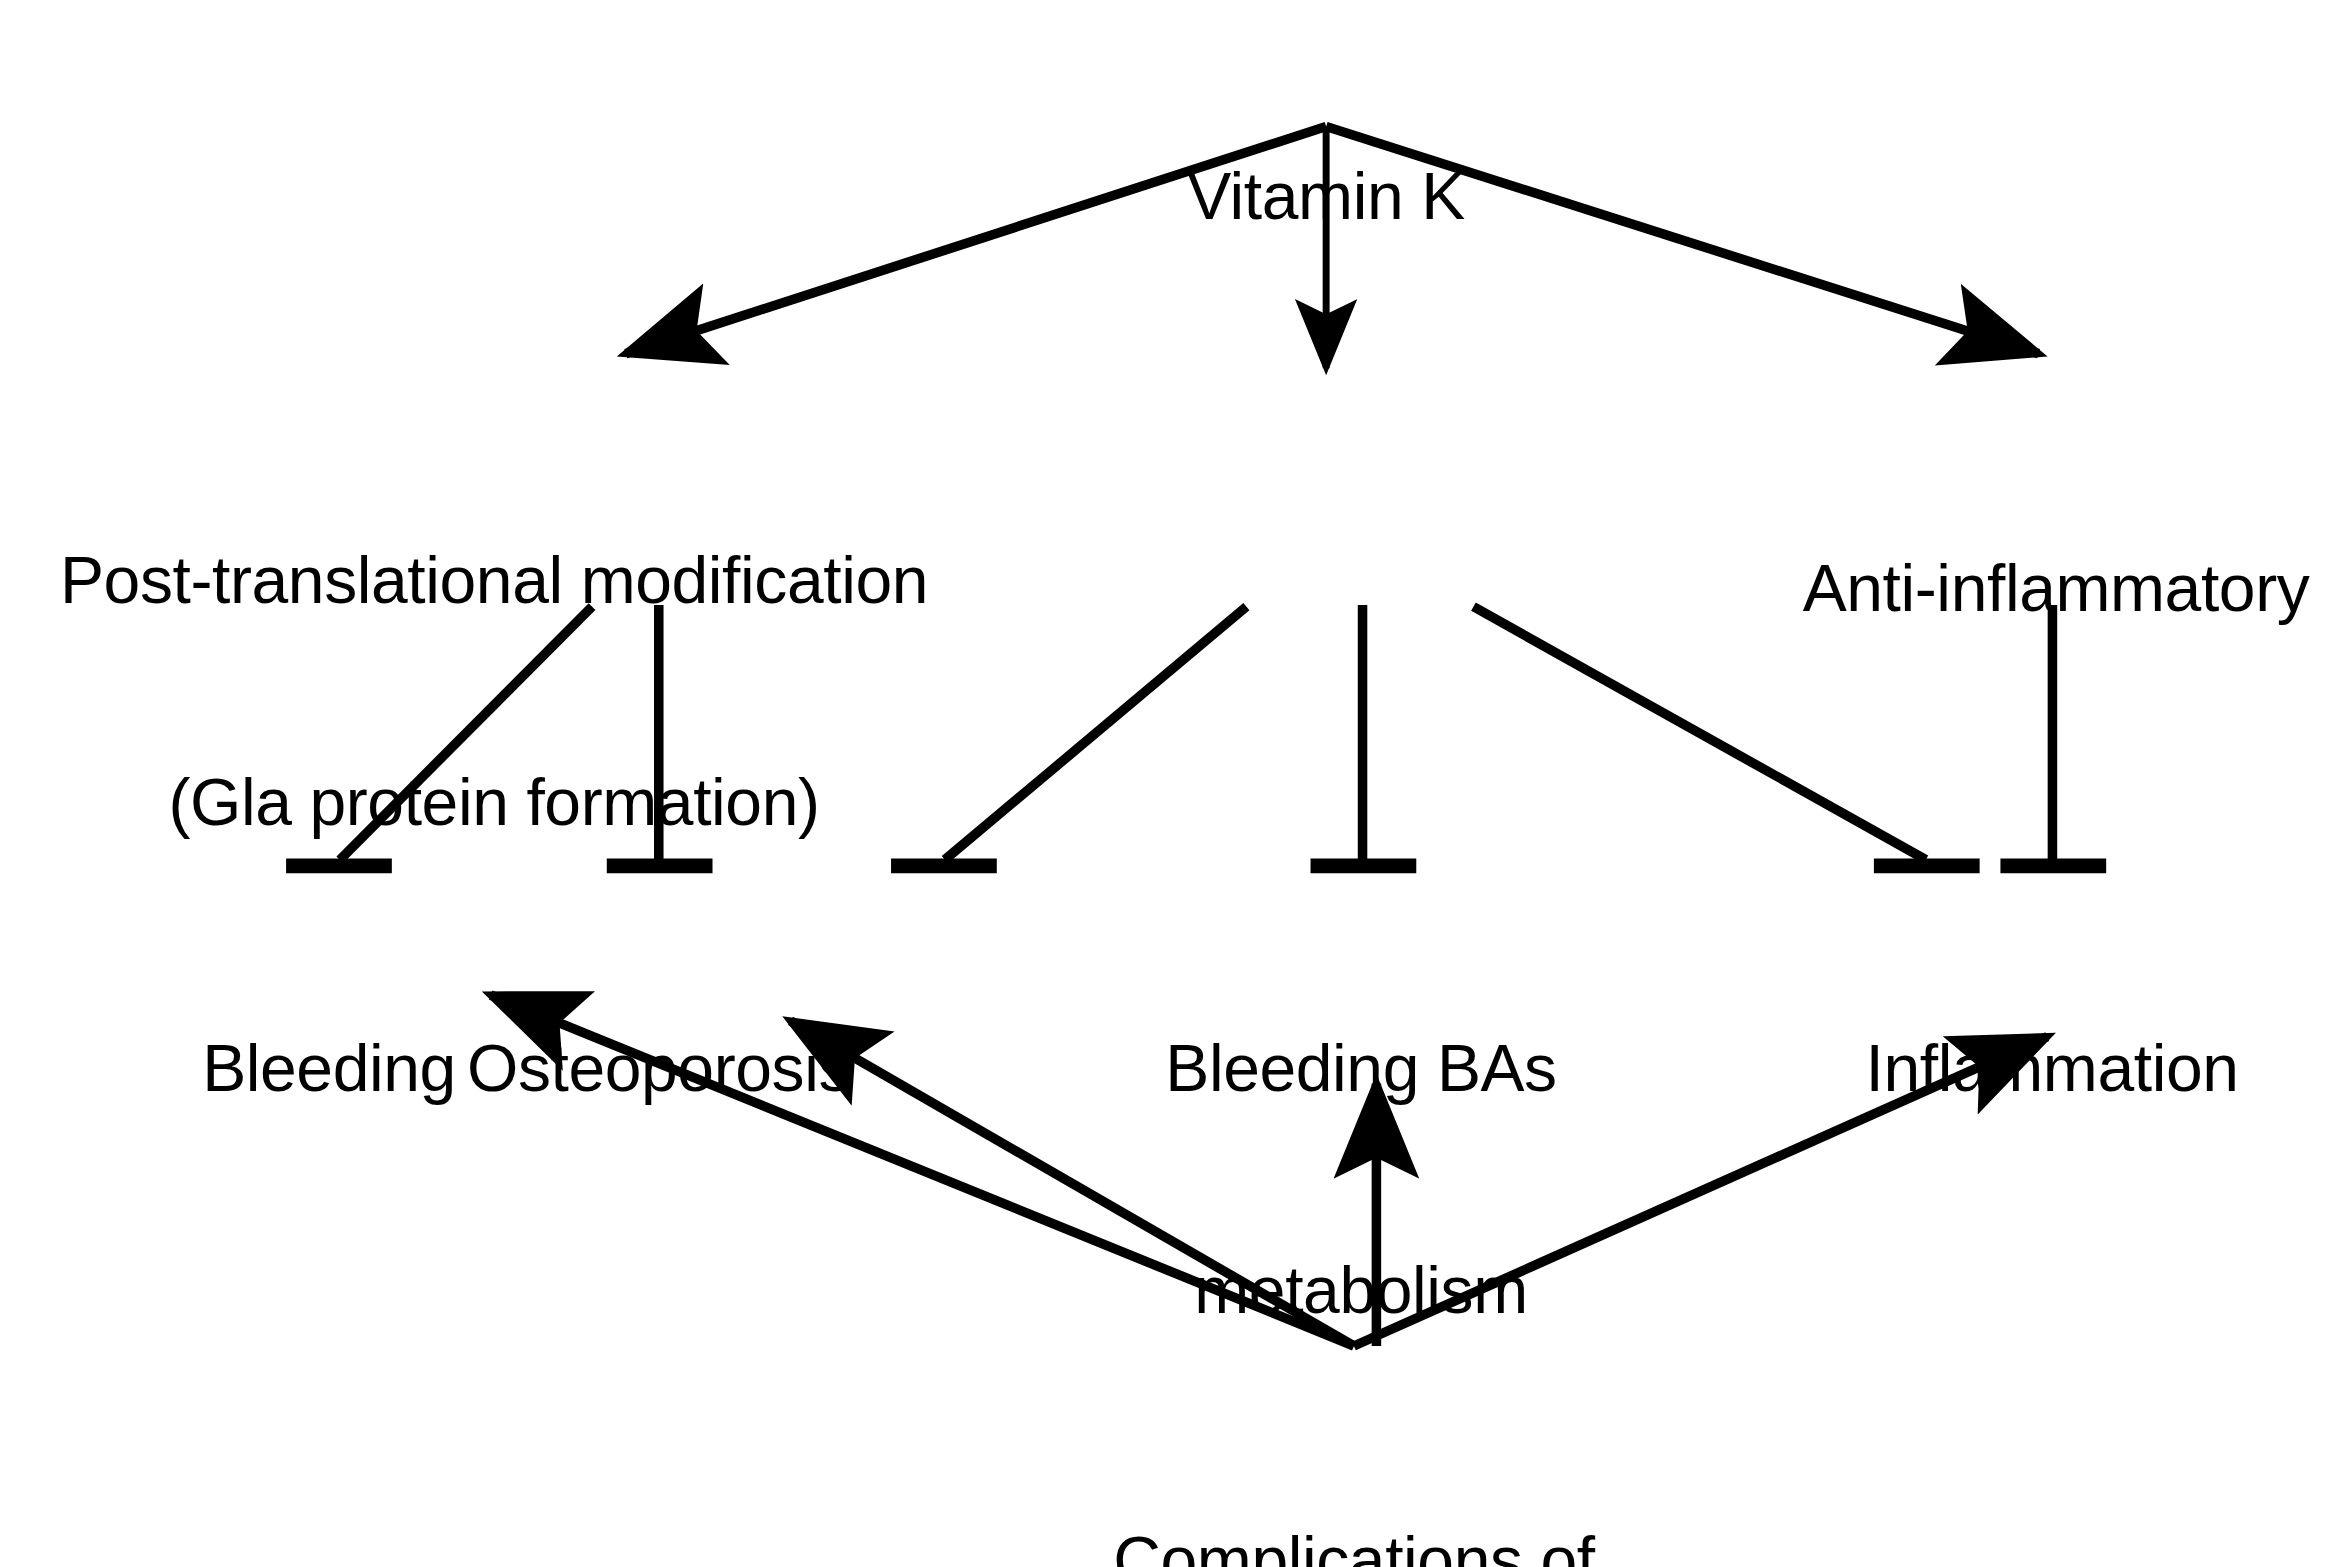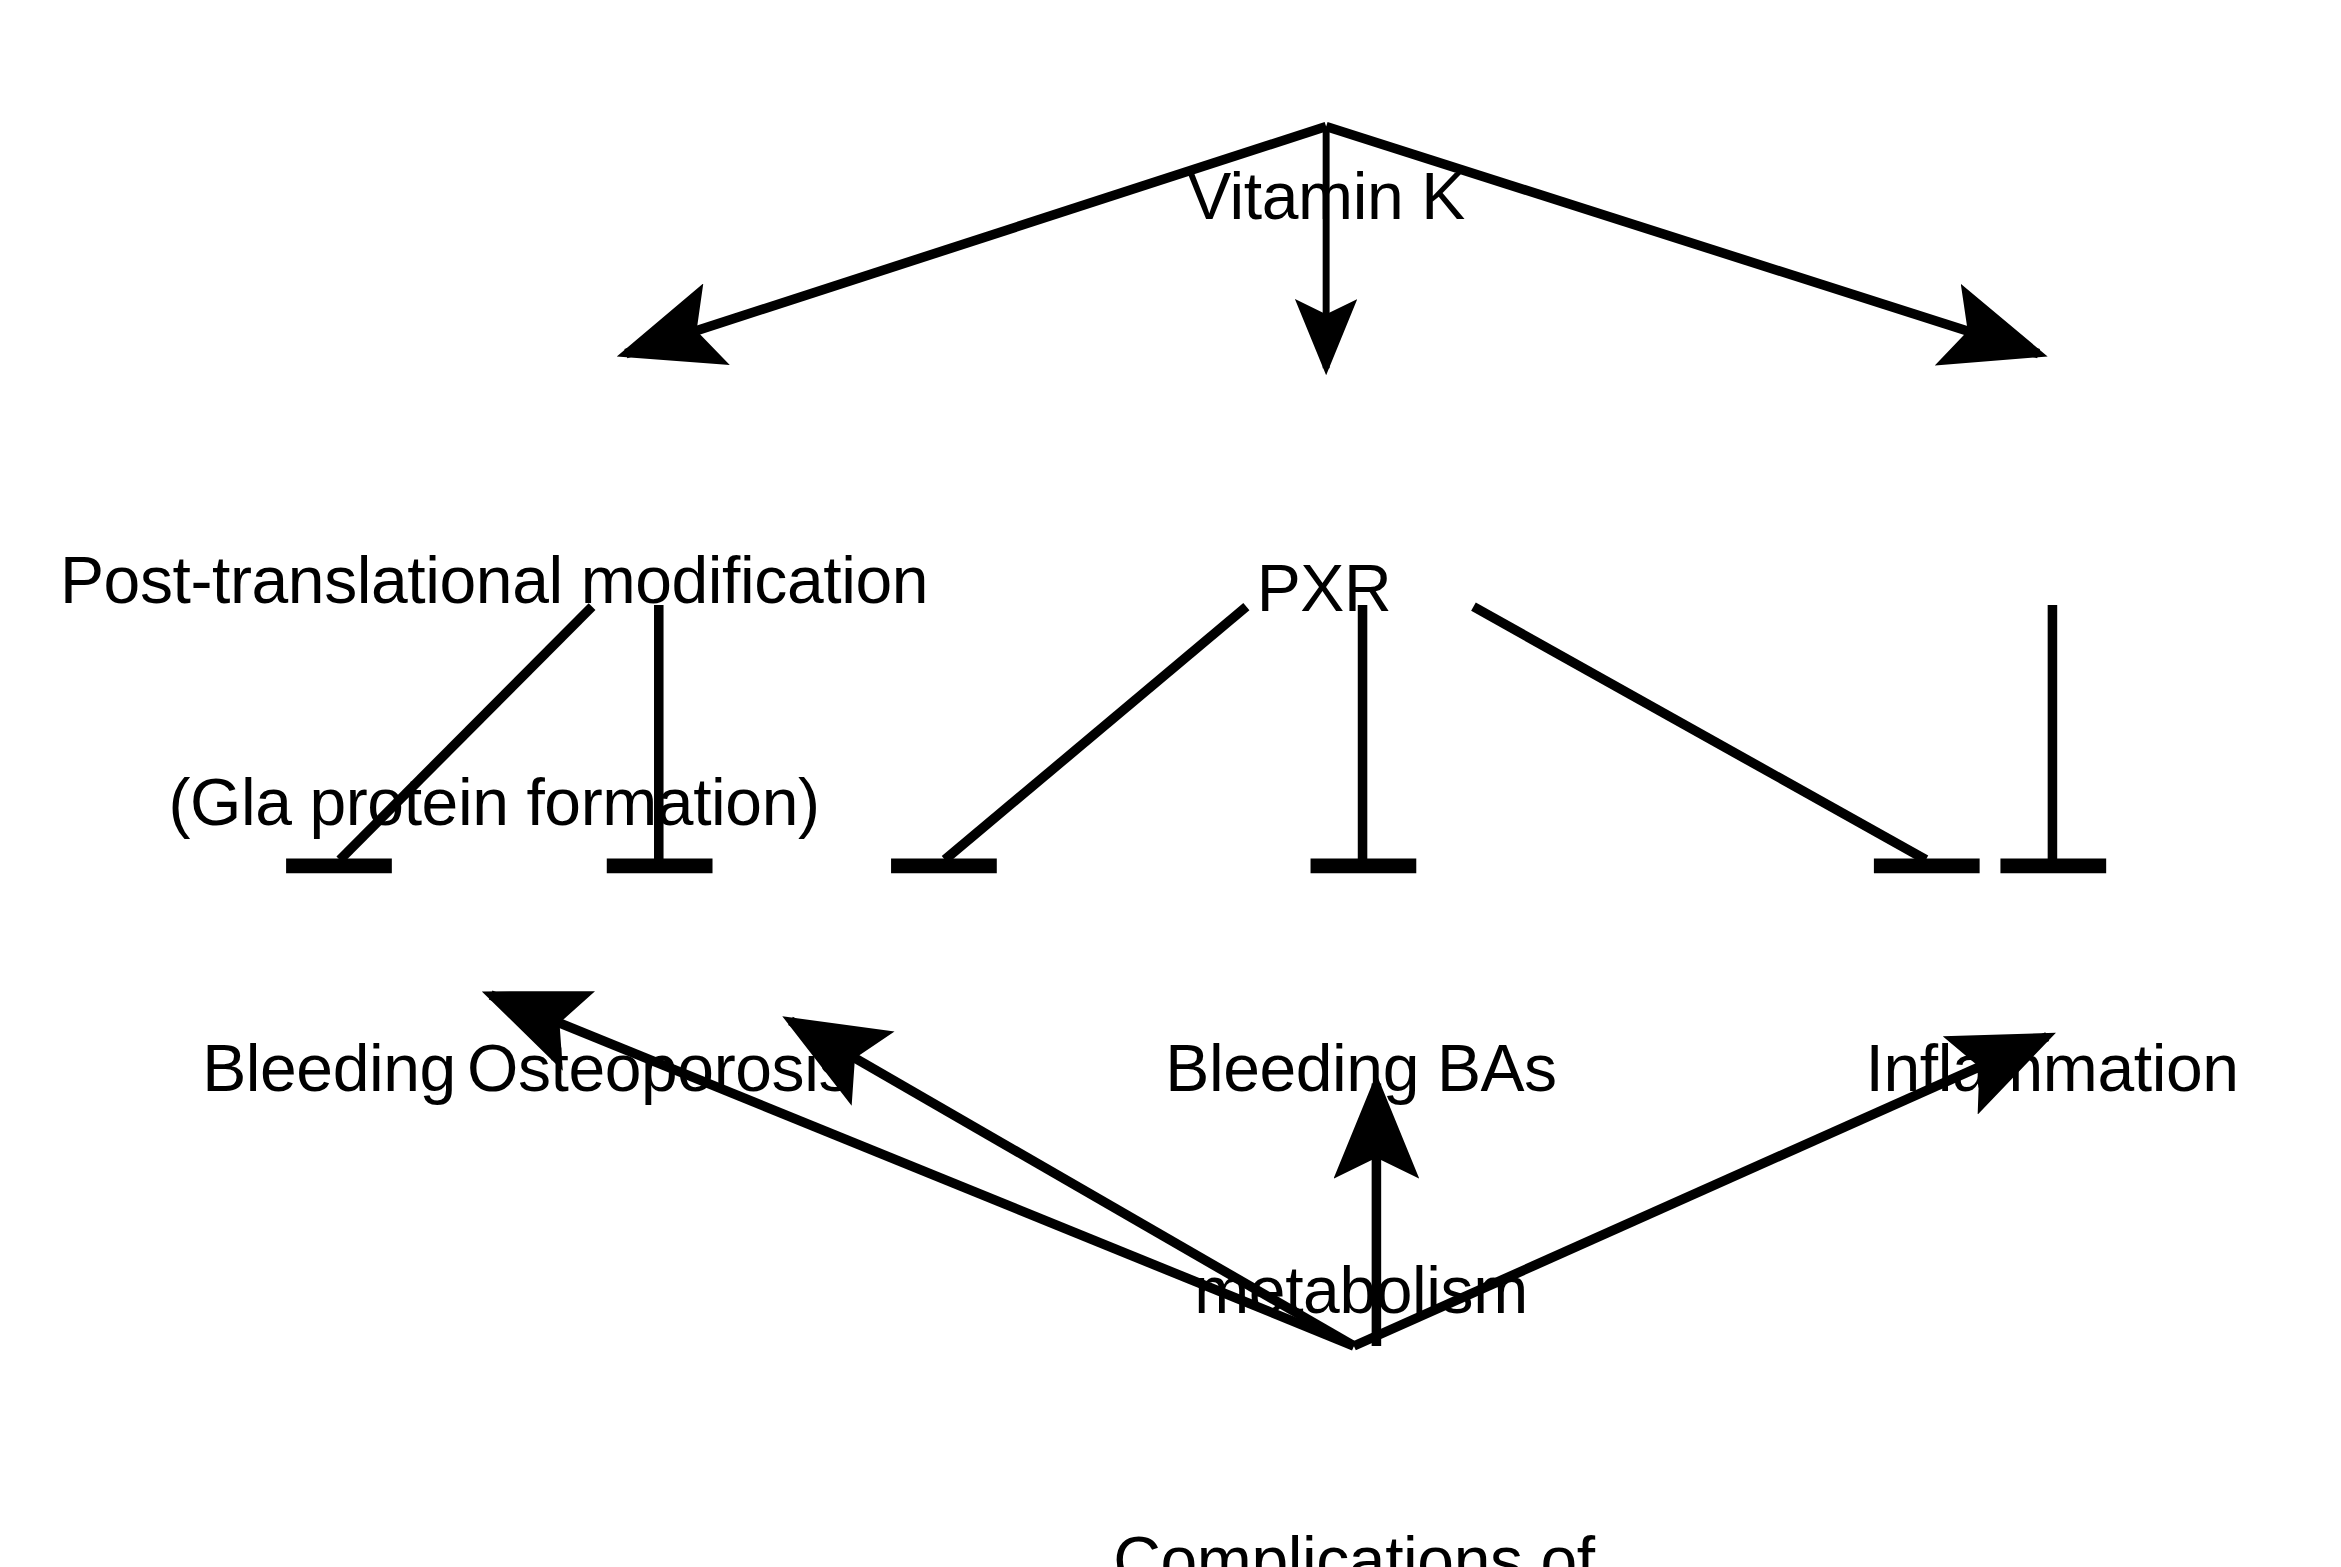--- a/index.html
+++ b/index.html
@@ -116,24 +116,24 @@
   <div class="node-label" id="node-vitamin-k">
     <span class="line">Vitamin K</span>
   </div>
 
   <div class="node-label" id="node-ptm">
     <span class="line">Post-translational modification</span>
     <span class="line">(Gla protein formation)</span>
   </div>
 
   <div class="node-label" id="node-pxr">
-    <span class="line">PXR</span>
   </div>
 
   <div class="node-label" id="node-anti-inflam">
+    <span class="line">Anti-inflammatory</span>
   </div>
 
   <div class="node-label" id="node-bleeding">
     <span class="line">Bleeding</span>
   </div>
 
   <div class="node-label" id="node-osteoporosis">
     <span class="line">Osteoporosis</span>
   </div>
 

